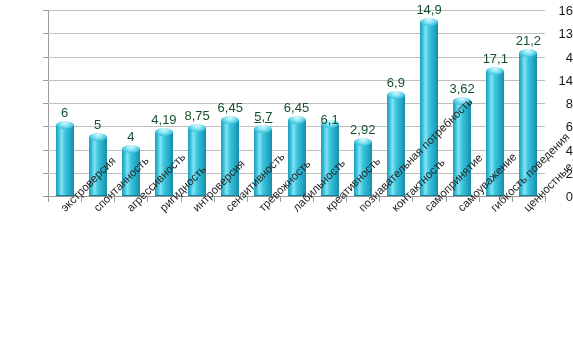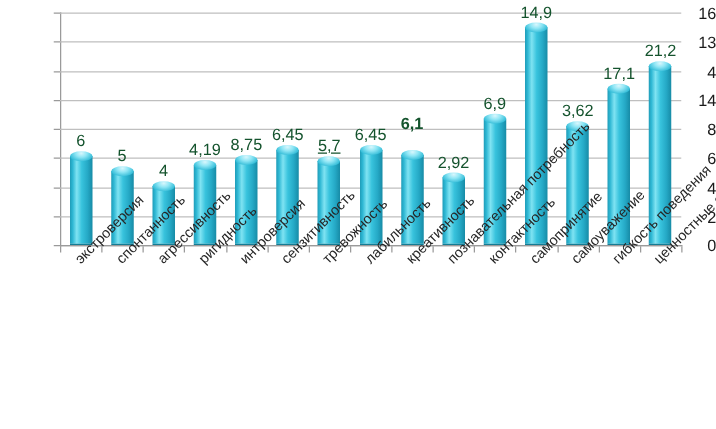--- a/index.html
+++ b/index.html
@@ -245,21 +245,21 @@
 
   <div id="value-labels">
       <div class="bar-label" style="left: 39.5667px; width: 50px; top: 106.25px;">6</div>
       <div class="bar-label" style="left: 72.7px; width: 50px; top: 117.875px;">5</div>
       <div class="bar-label" style="left: 105.833px; width: 50px; top: 129.5px;">4</div>
       <div class="bar-label" style="left: 138.967px; width: 50px; top: 112.644px;">4,19</div>
       <div class="bar-label" style="left: 172.1px; width: 50px; top: 109.156px;">8,75</div>
       <div class="bar-label" style="left: 205.233px; width: 50px; top: 101.019px;">6,45</div>
       <div class="bar-label" style="left: 238.367px; width: 50px; top: 109.737px; text-decoration: underline;">5,7</div>
       <div class="bar-label" style="left: 271.5px; width: 50px; top: 101.019px;">6,45</div>
-      <div class="bar-label" style="left: 304.633px; width: 50px; top: 92px; font-weight: bold;">6,1</div>
+      <div class="bar-label" style="left: 304.633px; width: 50px; top: 113px;">6,1</div>
       <div class="bar-label" style="left: 337.767px; width: 50px; top: 123.106px;">2,92</div>
       <div class="bar-label" style="left: 370.9px; width: 50px; top: 76.025px;">6,9</div>
       <div class="bar-label" style="left: 404.033px; width: 50px; top: 2.7875px;">14,9</div>
       <div class="bar-label" style="left: 437.167px; width: 50px; top: 82.4187px;">3,62</div>
       <div class="bar-label" style="left: 470.3px; width: 50px; top: 51.6125px;">17,1</div>
       <div class="bar-label" style="left: 503.433px; width: 50px; top: 34.175px;">21,2</div>
     </div>
 
   <div id="category-labels">
       <div class="cat-label" style="left: 58.5667px; top: 206px;">экстроверсия</div>

